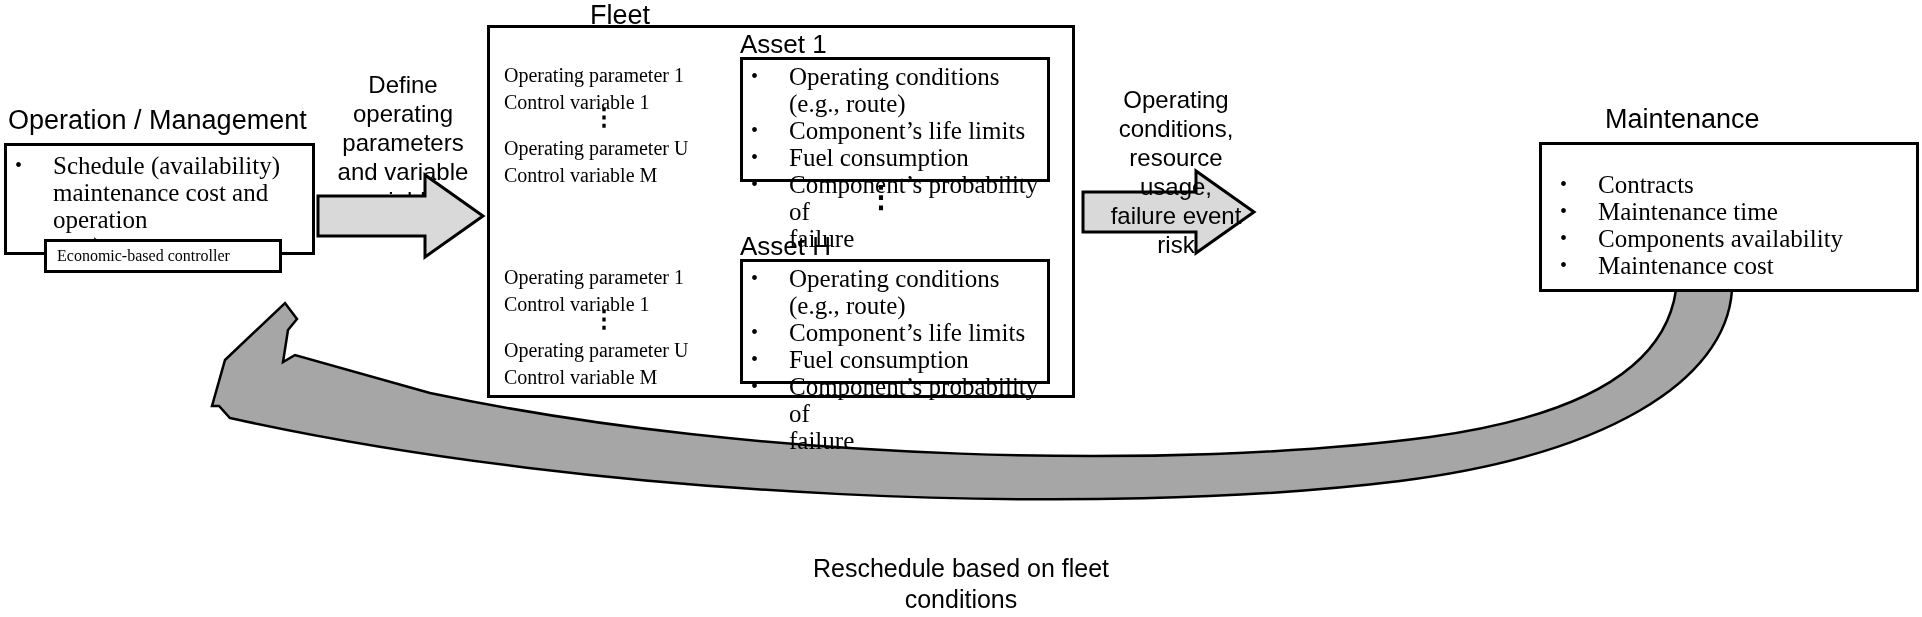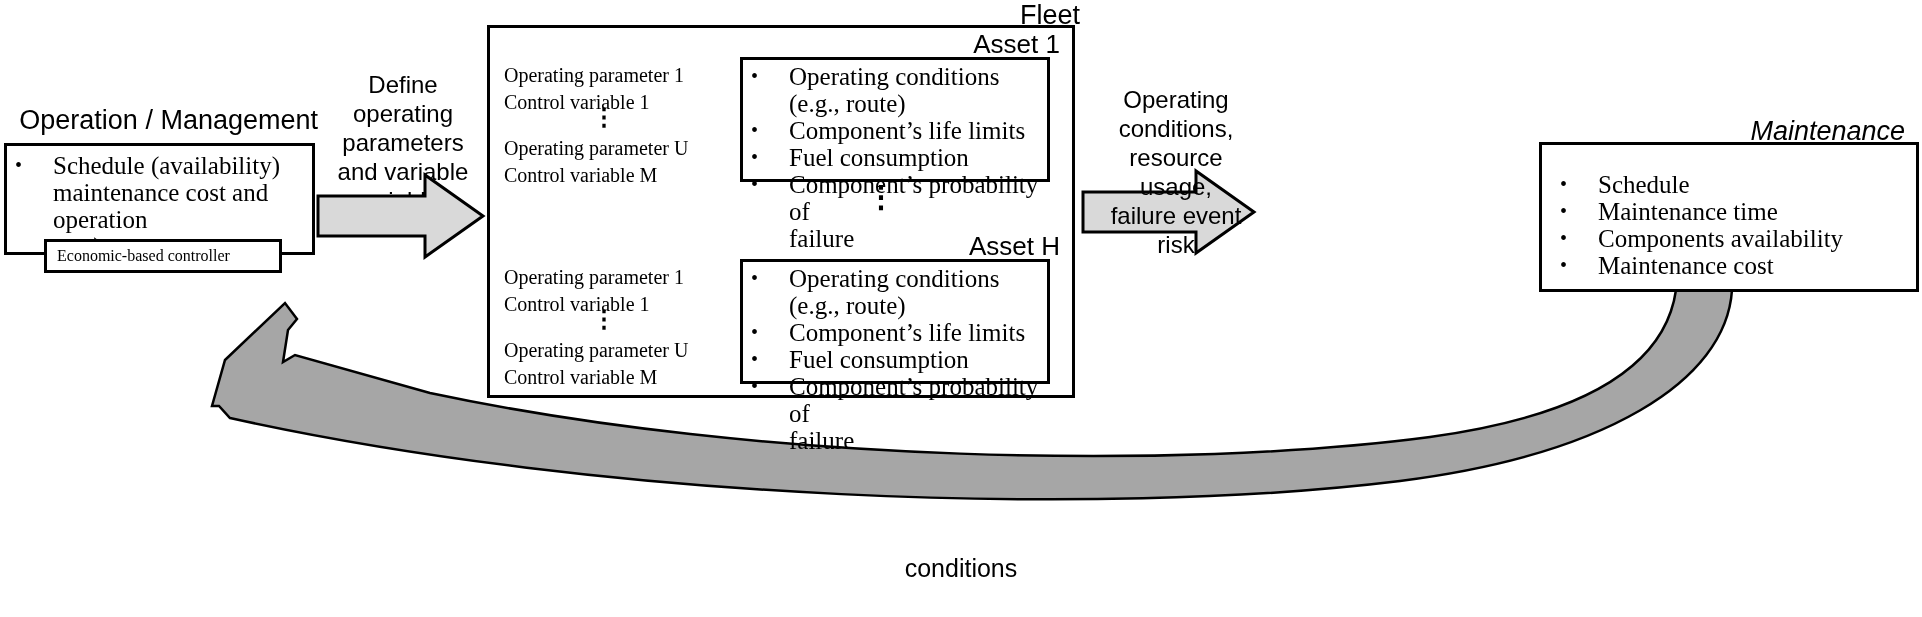--- a/index.html
+++ b/index.html
@@ -1,20 +1,20 @@
 <!DOCTYPE html>
 <html><head>
 <meta charset="utf-8">
 <style>
   html,body{margin:0;padding:0;background:#ffffff;}
   body{font-family:"Liberation Sans", sans-serif;color:#000;}
   #canvas{position:relative;width:1922px;height:617px;overflow:hidden;background:#fff;}
 
   .abs{position:absolute;}
-  .ttl{font-size:27px;text-align:right;white-space:nowrap;}
+  .ttl{font-size:27px;text-align:left;white-space:nowrap;}
   .serif{font-family:"Liberation Serif", serif;}
 
   .box{position:absolute;border:3px solid #000;background:#fff;box-sizing:border-box;}
   .innerbox{position:absolute;border:3px solid #000;background:#fff;box-sizing:border-box;
             display:flex;align-items:center;}
 
   ul.bl{list-style:none;margin:0;padding:0;}
   ul.bl li{position:relative;font-family:"Liberation Serif", serif;font-size:25px;
            line-height:27px;padding-left:46px;margin:0;}
   ul.bl li:before{content:"\2022";position:absolute;left:8px;top:0;font-size:20px;}
@@ -156,28 +156,29 @@
     </ul>
   </div>
 
   <div class="arrowlabel" style="left:1093px;top:85px;width:166px;">
     <div>Operating</div>
     <div>conditions,</div>
     <div>resource usage,</div>
     <div>failure event risk</div>
   </div>
 
-  <div class="ttl abs" style="left:1605px;top:116px;width:300px;font-style:italic;">Maintenance</div>
+  <div class="ttl abs" style="left:1605px;top:104px;width:300px;">Maintenance</div>
 
   <div class="box" style="left:1539px;top:142px;width:380px;height:150px;">
     <ul class="bl" style="margin-top:26px;padding-left:10px;">
-      <li>Schedule</li>
+      <li>Contracts</li>
       <li>Maintenance time</li>
       <li>Components availability</li>
       <li>Maintenance cost</li>
     </ul>
   </div>
 
   <div class="caption" style="left:661px;top:553px;width:600px;">
+    <div>Reschedule based on fleet</div>
     <div>conditions</div>
   </div>
 
 </div>
 
 </body></html>

